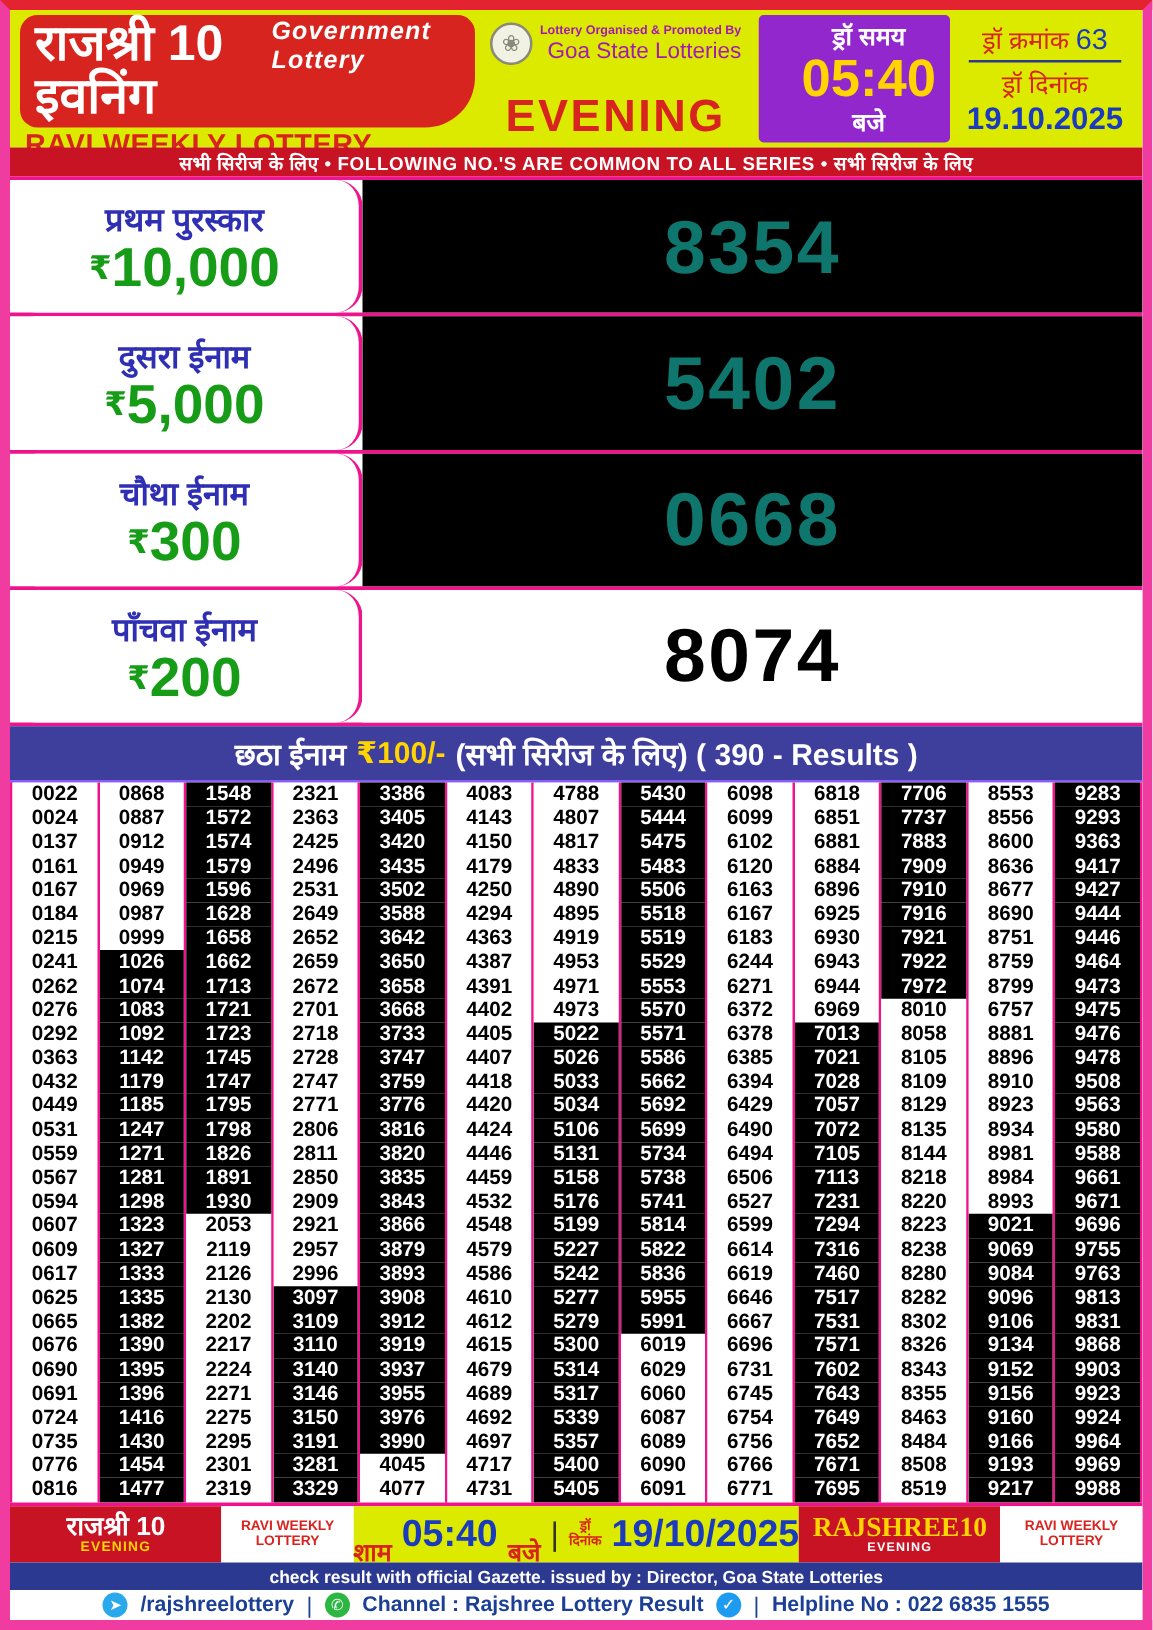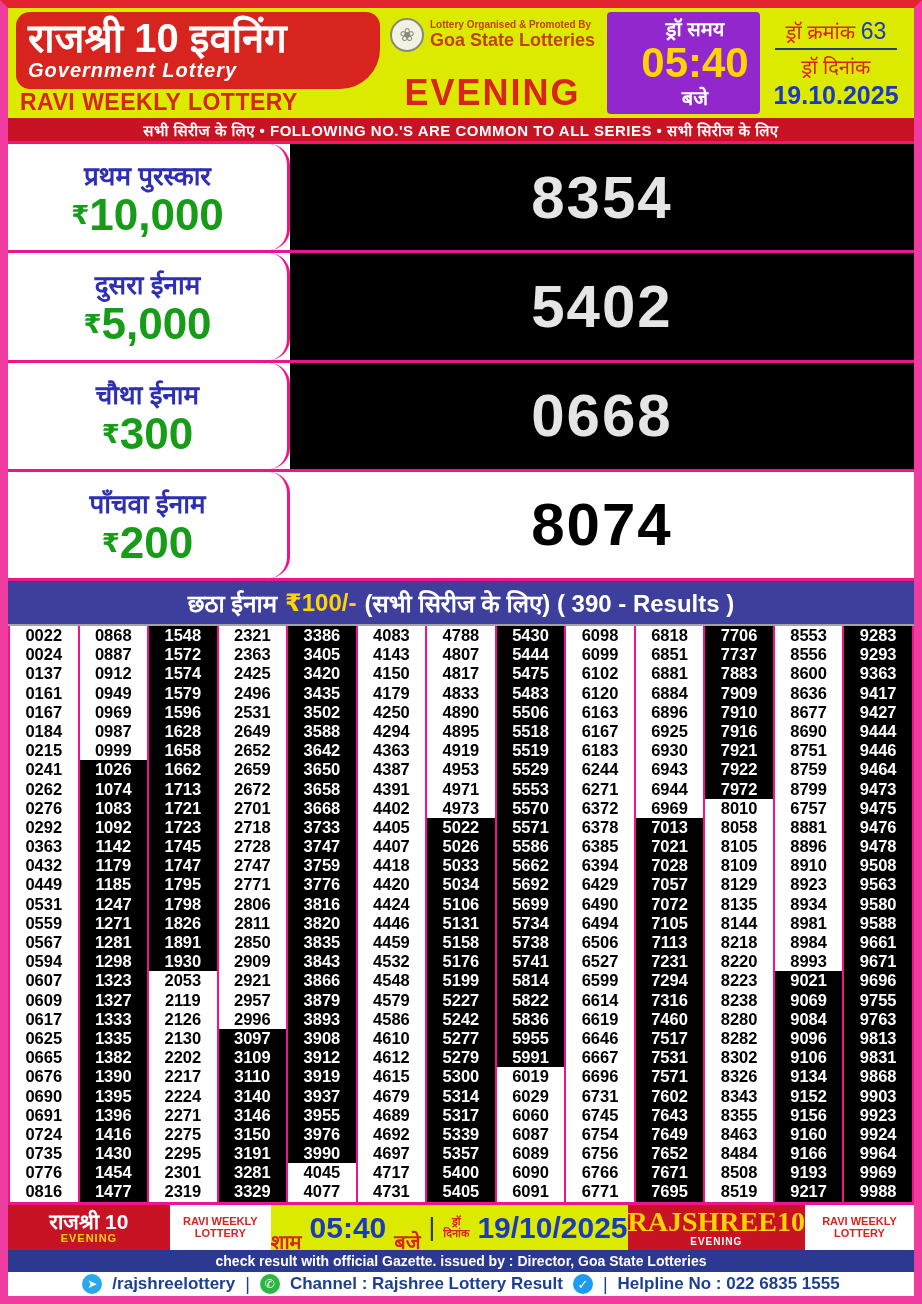--- a/index.html
+++ b/index.html
@@ -8,32 +8,32 @@
     width:922px; height:1304px;
     border:8px solid #f03ba0; border-top-color:#e42330;
     display:flex; flex-direction:column; background:#fff; overflow:hidden;
   }
   
   .header{ height:110px; background:#dcea00; display:flex; }
   .h-left{ width:372px; display:flex; flex-direction:column; }
   .title-box{
     margin:4px 0 0 8px; background:#d8241f; color:#fff;
     border-radius:14px 14px 40px 14px; padding:2px 10px 4px 12px; flex:1;
-    display:flex; flex-direction:column; justify-content:center;
+    display:flex; flex-direction:row; justify-content:center;
   }
   .title-hi{ font-size:40px; font-weight:800; line-height:1.05; }
   .gov{ font-size:20px; font-style:italic; font-weight:700; letter-spacing:1px; }
   .weekly{ color:#d8241f; font-size:23px; font-weight:800; padding:0 0 2px 12px; letter-spacing:.5px;}
   .h-mid{ width:225px; display:flex; flex-direction:column; align-items:center; justify-content:space-between; padding:10px 0 4px 0;}
   .org{ display:flex; align-items:center; gap:6px; }
   .logo{ width:34px; height:34px; border-radius:50%; border:2px solid #8a8a7a; color:#8a8a7a;
          display:flex; align-items:center; justify-content:center; font-size:18px; background:#f2f2e4;}
-  .org-txt{ color:#c2410c; text-align:left; }
+  .org-txt{ color:#a21caf; text-align:right; }
   .org-l1{ font-size:10px; font-weight:700; }
-  .org-l2{ font-size:18px; font-weight:700; }
+  .org-l2{ font-size:18px; font-weight:400; }
   .evening{ color:#d8241f; font-size:36px; font-weight:800; letter-spacing:2px; }
   .h-purple{ width:153px; background:#9127cc; margin:4px 2px; border-radius:4px;
              display:flex; flex-direction:column; align-items:center; justify-content:center;padding-left:23px; }
   .p-lab{ color:#fff; font-size:20px; font-weight:700; }
   .p-time{ color:#ffd400; font-size:42px; font-weight:800; line-height:1; }
   .h-right{ flex:1; margin:4px 6px 4px 2px; display:flex; flex-direction:column; align-items:center; justify-content:center; }
   .dr-line{ font-size:20px; font-weight:400; color:#d8241f; padding:1px 4px;}
   .dr-line .blue{ color:#1a3bbd; font-size:23px; }
   .dr-sep{ width:85%; border-bottom:2px solid #2b3a8c; margin:2px 0; }
   .dr-date{ color:#1a3bbd; font-size:25px; font-weight:800; }
@@ -44,44 +44,44 @@
   .prizes{ height:440px; display:flex; flex-direction:column; }
   .prow{ flex:1; display:flex; border-bottom:3px solid #ef148c; }
   .prow:first-child{ border-top:3px solid #ef148c; }
   .p-label{ width:282px; background:#fff; border-right:3px solid #ef148c;
             display:flex; flex-direction:column; align-items:center; justify-content:center;border-radius:21px; }
   .pl-hi{ color:#2f2fb4; font-size:26px; font-weight:800; }
   .pl-amt{ color:#169c16; font-size:44px; font-weight:800; line-height:1; }
   .pl-amt .rs{ font-size:26px; vertical-align:6px; }
   .p-num{ flex:1; display:flex; align-items:center; justify-content:center;
           font-size:60px; font-weight:800; letter-spacing:2px; background:#fff; color:#000;}
-  .prow.dark .p-num{ background:#000; color:#e5e5e5; }
+  .prow.dark .p-num{ background:#000; color:#0f766e; }
   
   .banner{ height:45px; background:#3e3e9d; color:#fff; display:flex; align-items:center; justify-content:center;
-           font-size:24px; font-weight:800; gap:8px; border-bottom:2px solid #a3a3a3;}
+           font-size:24px; font-weight:800; gap:8px; border-bottom:2px solid #8b5cf6;}
   .banner .yellow{ color:#ffd400; }
   
   .results{ height:576px; display:flex; border-left:2px solid #ef148c; }
   .rcol{ flex:1; border-right:2px solid #ef148c; display:flex; flex-direction:column; background:#fff;}
   .rcell{ height:19.2px; line-height:19.2px; text-align:center; font-size:16.5px; font-weight:700; color:#000;}
   .rcell.dark{ background:#000; color:#fff; }
   
   .f-row{ height:48px; display:flex; border-top:3px solid #ef148c; }
   .fbox{ display:flex; flex-direction:column; align-items:center; justify-content:center; text-align:center;}
   .fb1{ flex:2; background:#c81325; color:#fff; }
   .fb1 .t{ font-size:21px; font-weight:800; line-height:1;}
   .fb1 .s{ color:#ffd400; font-size:11px; font-weight:800; letter-spacing:1px;}
   .fb2{ flex:1.1; background:#fff; color:#d8241f; font-size:11px; font-weight:800; line-height:1.05; padding:0 6px;}
   .fb3{ flex:4.2; background:#dcea00; flex-direction:row; gap:8px; }
   .fb3 .red{ color:#d8241f; font-size:20px; font-weight:800;margin-top:28px; }
   .fb3 .big-blue{ color:#1a3bbd; font-size:30px; font-weight:800; }
   .fb3 .bar{ color:#333; font-size:26px; font-weight:400; }
   .fb3 .stack{ color:#d8241f; font-size:11px; font-weight:800; line-height:1.05; }
   .fb4{ flex:1.9; background:#c81325; }
-  .fb4 .t{ color:#ffd400; font-family:"Liberation Serif","DejaVu Serif",serif; font-size:28px; font-weight:800; line-height:1;}
+  .fb4 .t{ color:#ffd400; font-family:"Liberation Serif","DejaVu Serif",serif; font-size:22px; font-weight:800; line-height:1;}
   .fb4 .s{ color:#fff; font-size:10px; font-weight:800; letter-spacing:1px;}
   .fb5{ flex:1.2; background:#fff; color:#d8241f; font-size:11px; font-weight:800; line-height:1.05; padding:0 6px;}
   .gazette{ height:22px; background:#2b3990; color:#fff; font-size:14px; font-weight:700;
             display:flex; align-items:center; justify-content:center; }
   .contact{ height:24px; background:#fff; color:#1b3f94; font-size:17px; font-weight:800;
             display:flex; align-items:center; justify-content:center; gap:10px; }
   .cicon{ width:20px; height:20px; border-radius:50%; color:#fff; display:inline-flex;
           align-items:center; justify-content:center; font-size:12px; }
   .tg{ background:#29a9eb; } .wa{ background:#2cb742; } .vf{ background:#1d9bf0; font-size:13px;}
   .csep{ color:#1b3f94; font-weight:400; font-size:18px; }

